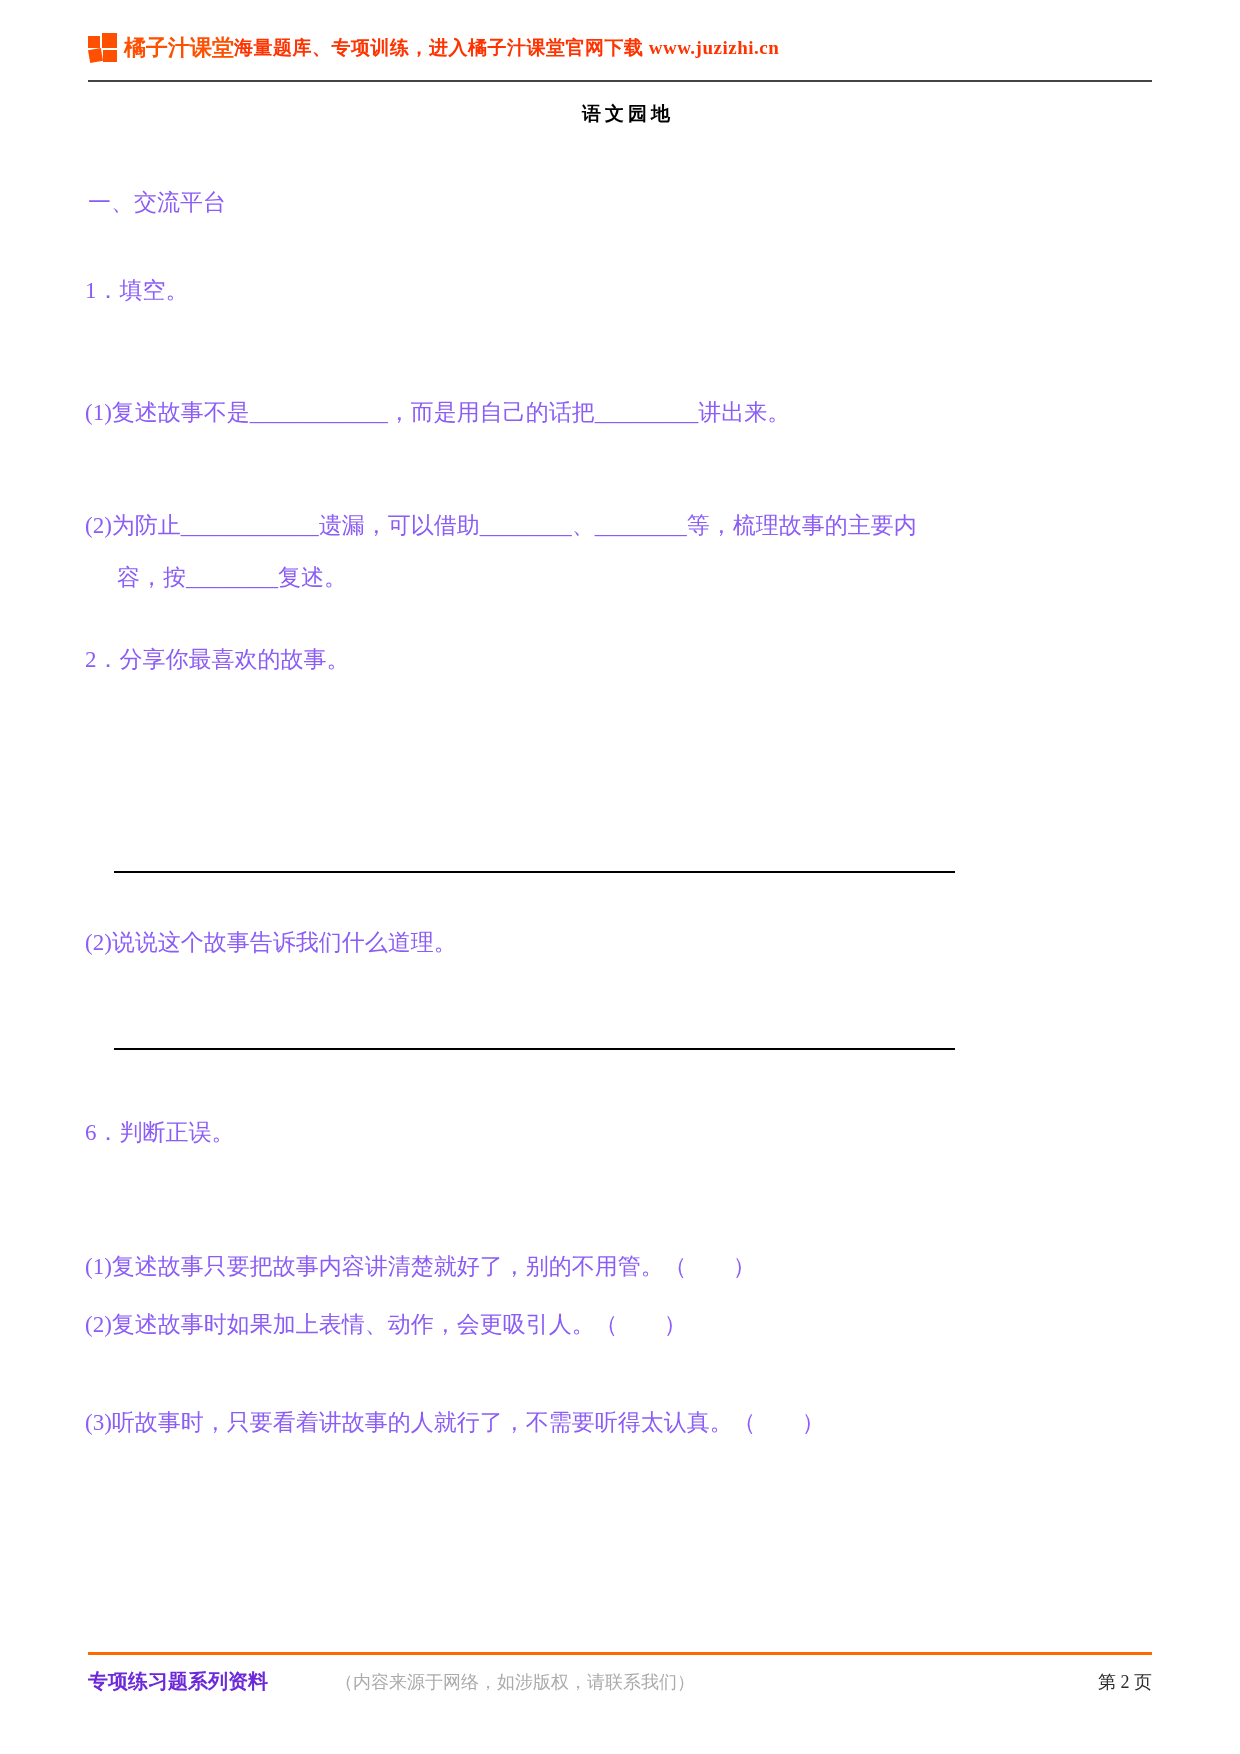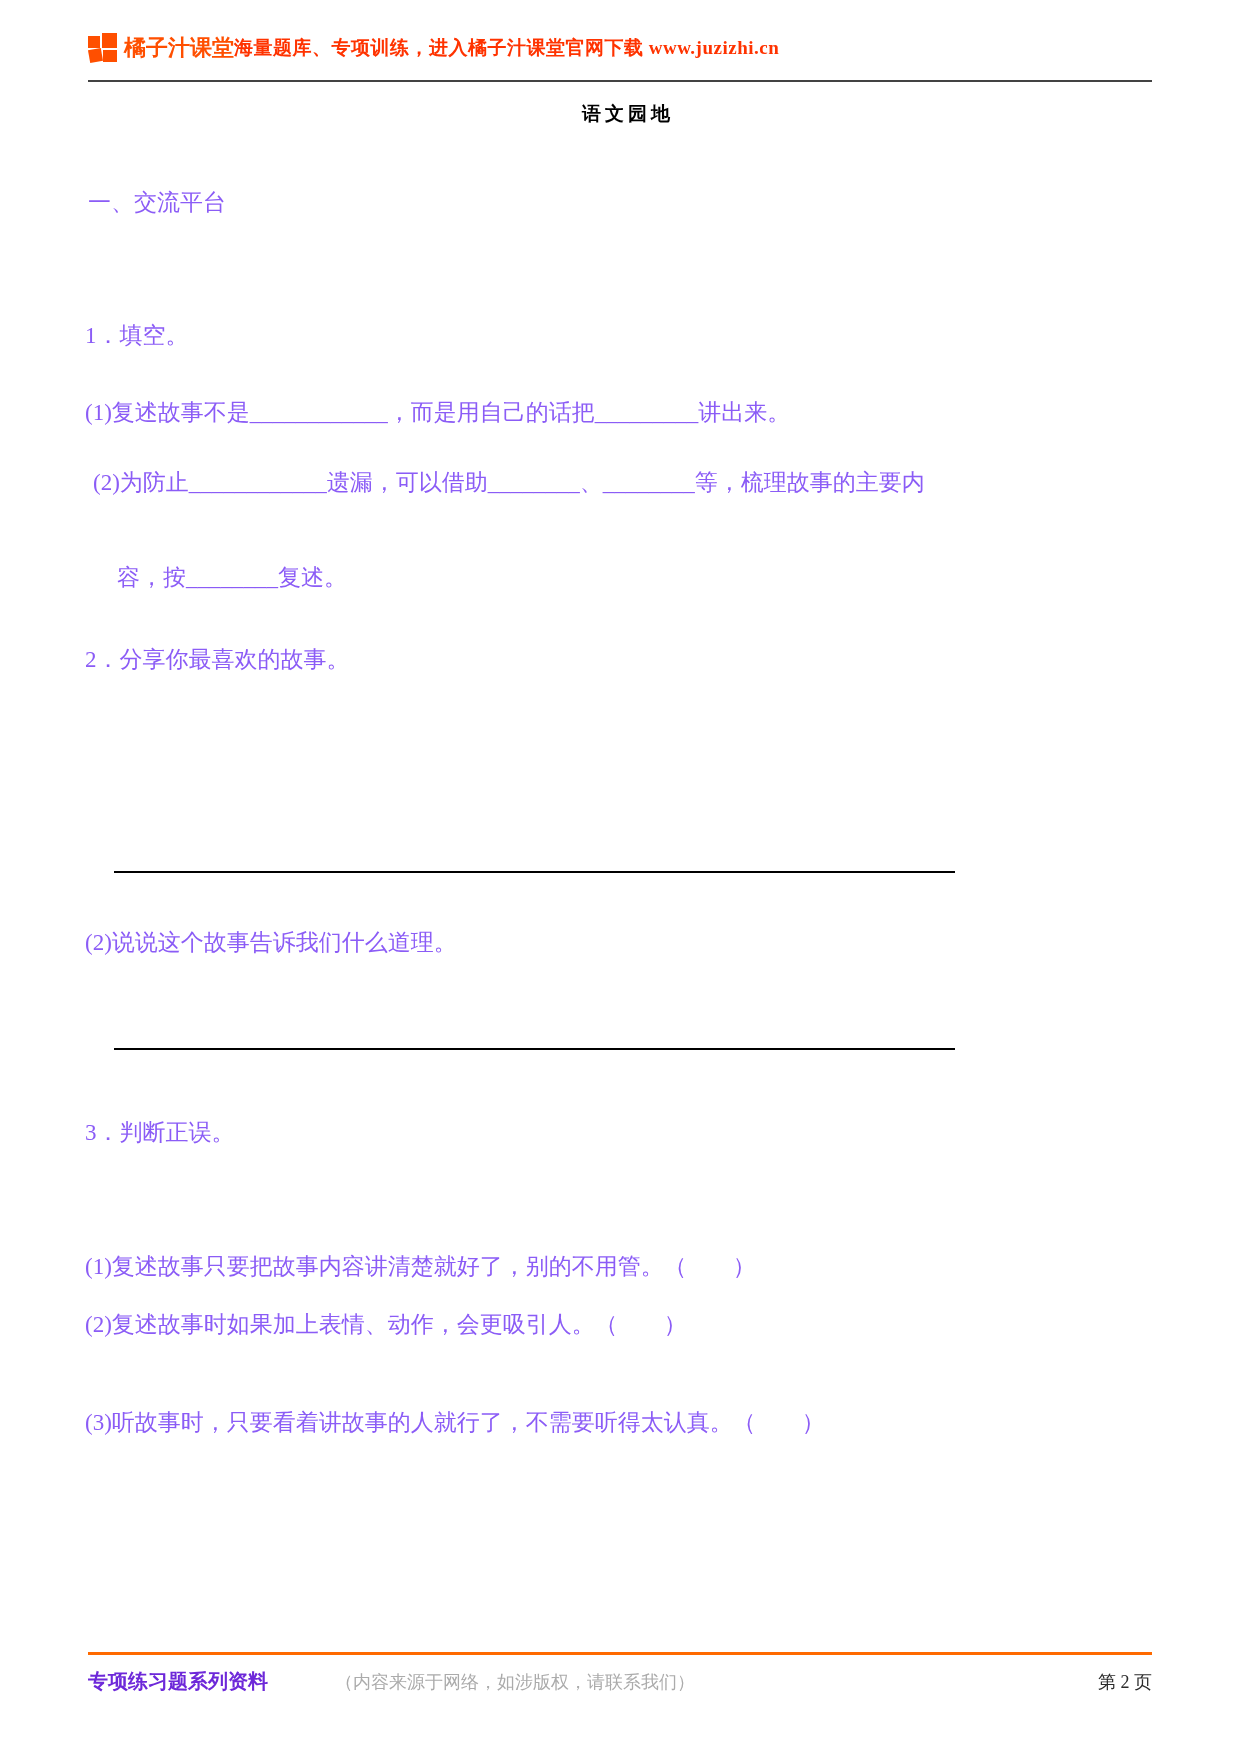--- a/index.html
+++ b/index.html
@@ -57,38 +57,38 @@
       <span class="logo-text">橘子汁课堂</span>
     </div>
     <div class="promo">海量题库、专项训练，进入橘子汁课堂官网下载 www.juzizhi.cn</div>
   </div>
   <div class="header-rule"></div>
 
   <div class="doc-title">语文园地</div>
 
   <div class="abs t" style="top:188px; left:88px;">一、交流平台</div>
 
-  <div class="abs t" style="top:276px; left:85px;margin-top:45px;">1．填空。</div>
+  <div class="abs t" style="top:276px; left:85px;">1．填空。</div>
 
   <div class="abs t" style="top:398px; left:85px;">(1)复述故事不是____________，而是用自己的话把_________讲出来。</div>
 
-  <div class="abs t" style="top:468px; left:85px;margin-left:8px;">(2)为防止____________遗漏，可以借助________、________等，梳理故事的主要内</div>
+  <div class="abs t" style="top:511px; left:85px;">(2)为防止____________遗漏，可以借助________、________等，梳理故事的主要内</div>
 
   <div class="abs t" style="top:563px; left:117px;">容，按________复述。</div>
 
   <div class="abs t" style="top:645px; left:85px;">2．分享你最喜欢的故事。</div>
 
 
   <div class="answer-line" style="top:871px; left:114px; width:841px;"></div>
 
   <div class="abs t" style="top:928px; left:85px;">(2)说说这个故事告诉我们什么道理。</div>
 
   <div class="answer-line" style="top:1048px; left:114px; width:841px;"></div>
 
-  <div class="abs t" style="top:1118px; left:85px;">3．判断正误。</div>
+  <div class="abs t" style="top:1118px; left:85px;">6．判断正误。</div>
 
   <div class="abs t" style="top:1216px; left:85px;margin-top:36px;">(1)复述故事只要把故事内容讲清楚就好了，别的不用管。（　　）</div>
 
   <div class="abs t" style="top:1310px; left:85px;">(2)复述故事时如果加上表情、动作，会更吸引人。（　　）</div>
 
   <div class="abs t" style="top:1408px; left:85px;text-align:right;">(3)听故事时，只要看着讲故事的人就行了，不需要听得太认真。（　　）</div>
 
 
   <div class="footer-rule"></div>
   <div class="footer-row">

